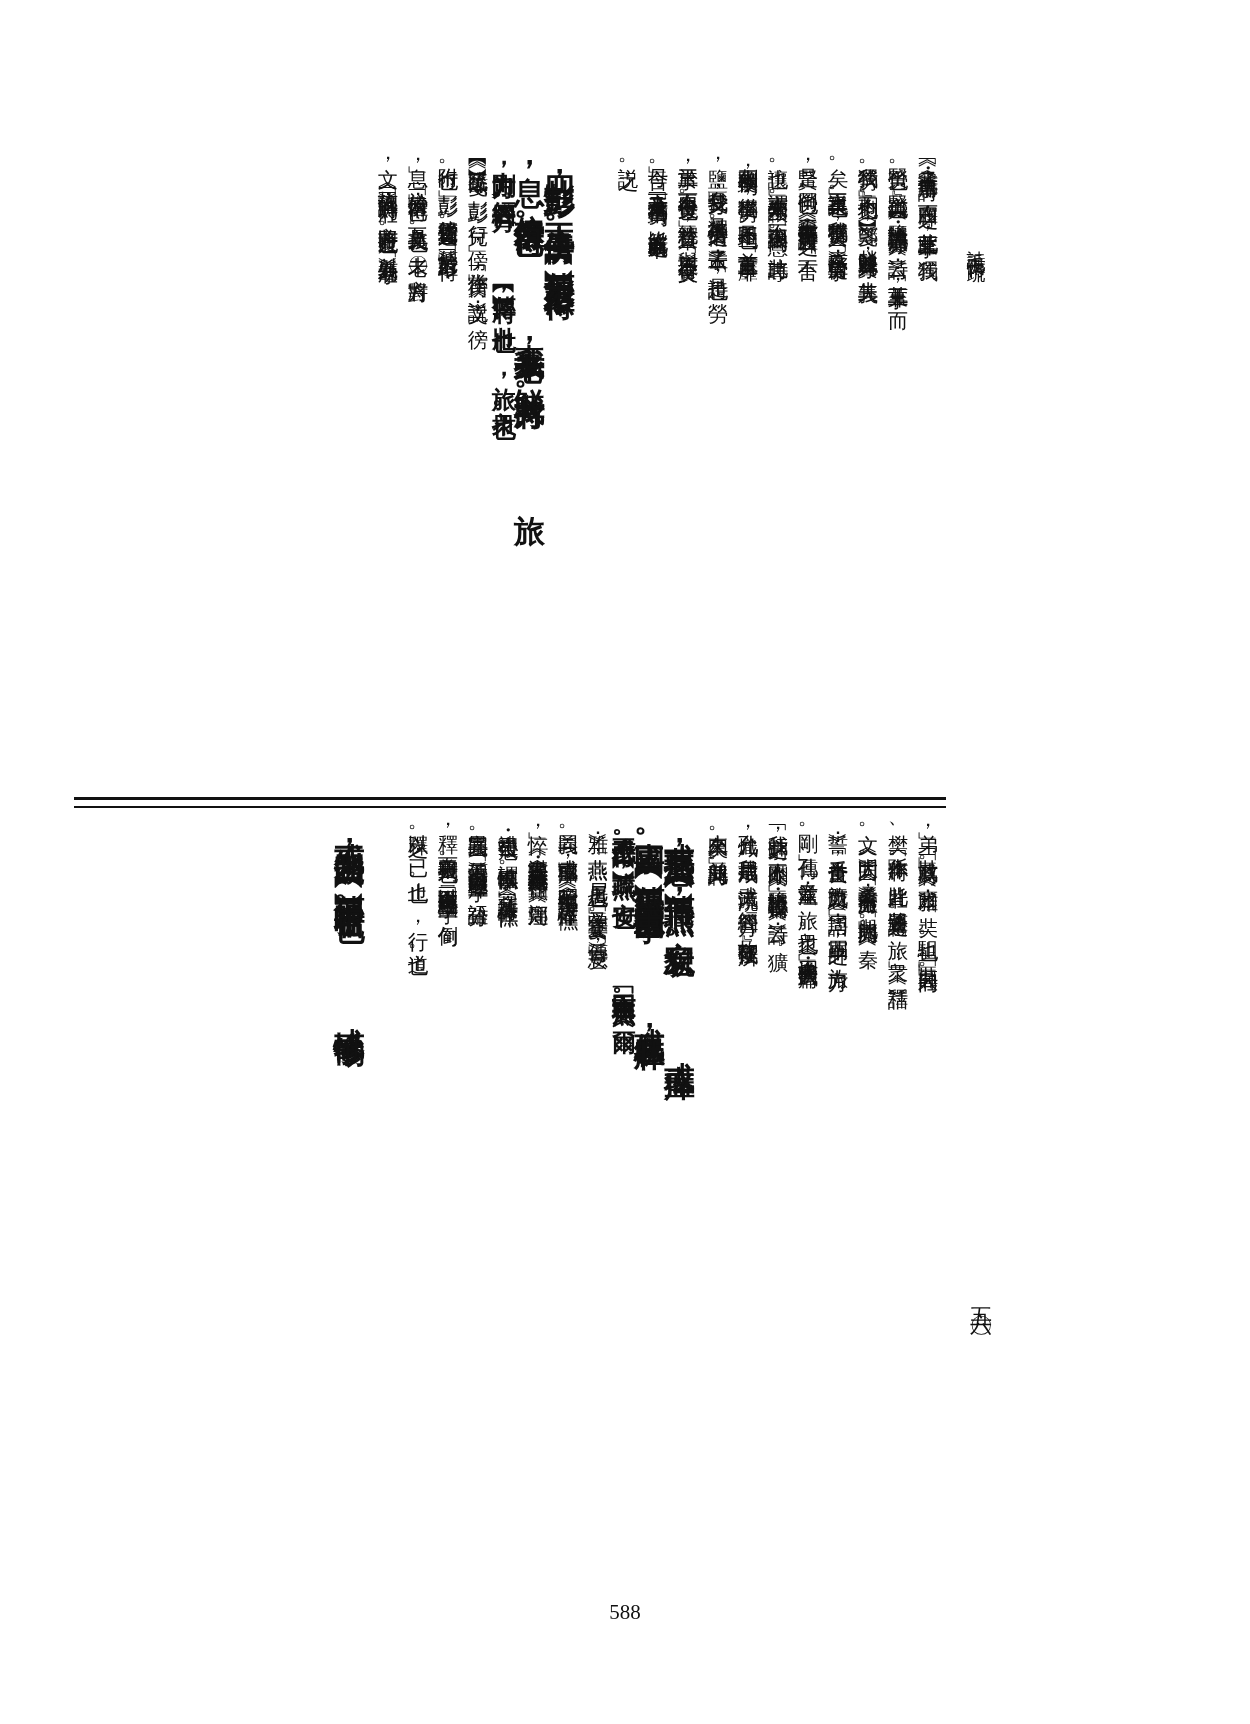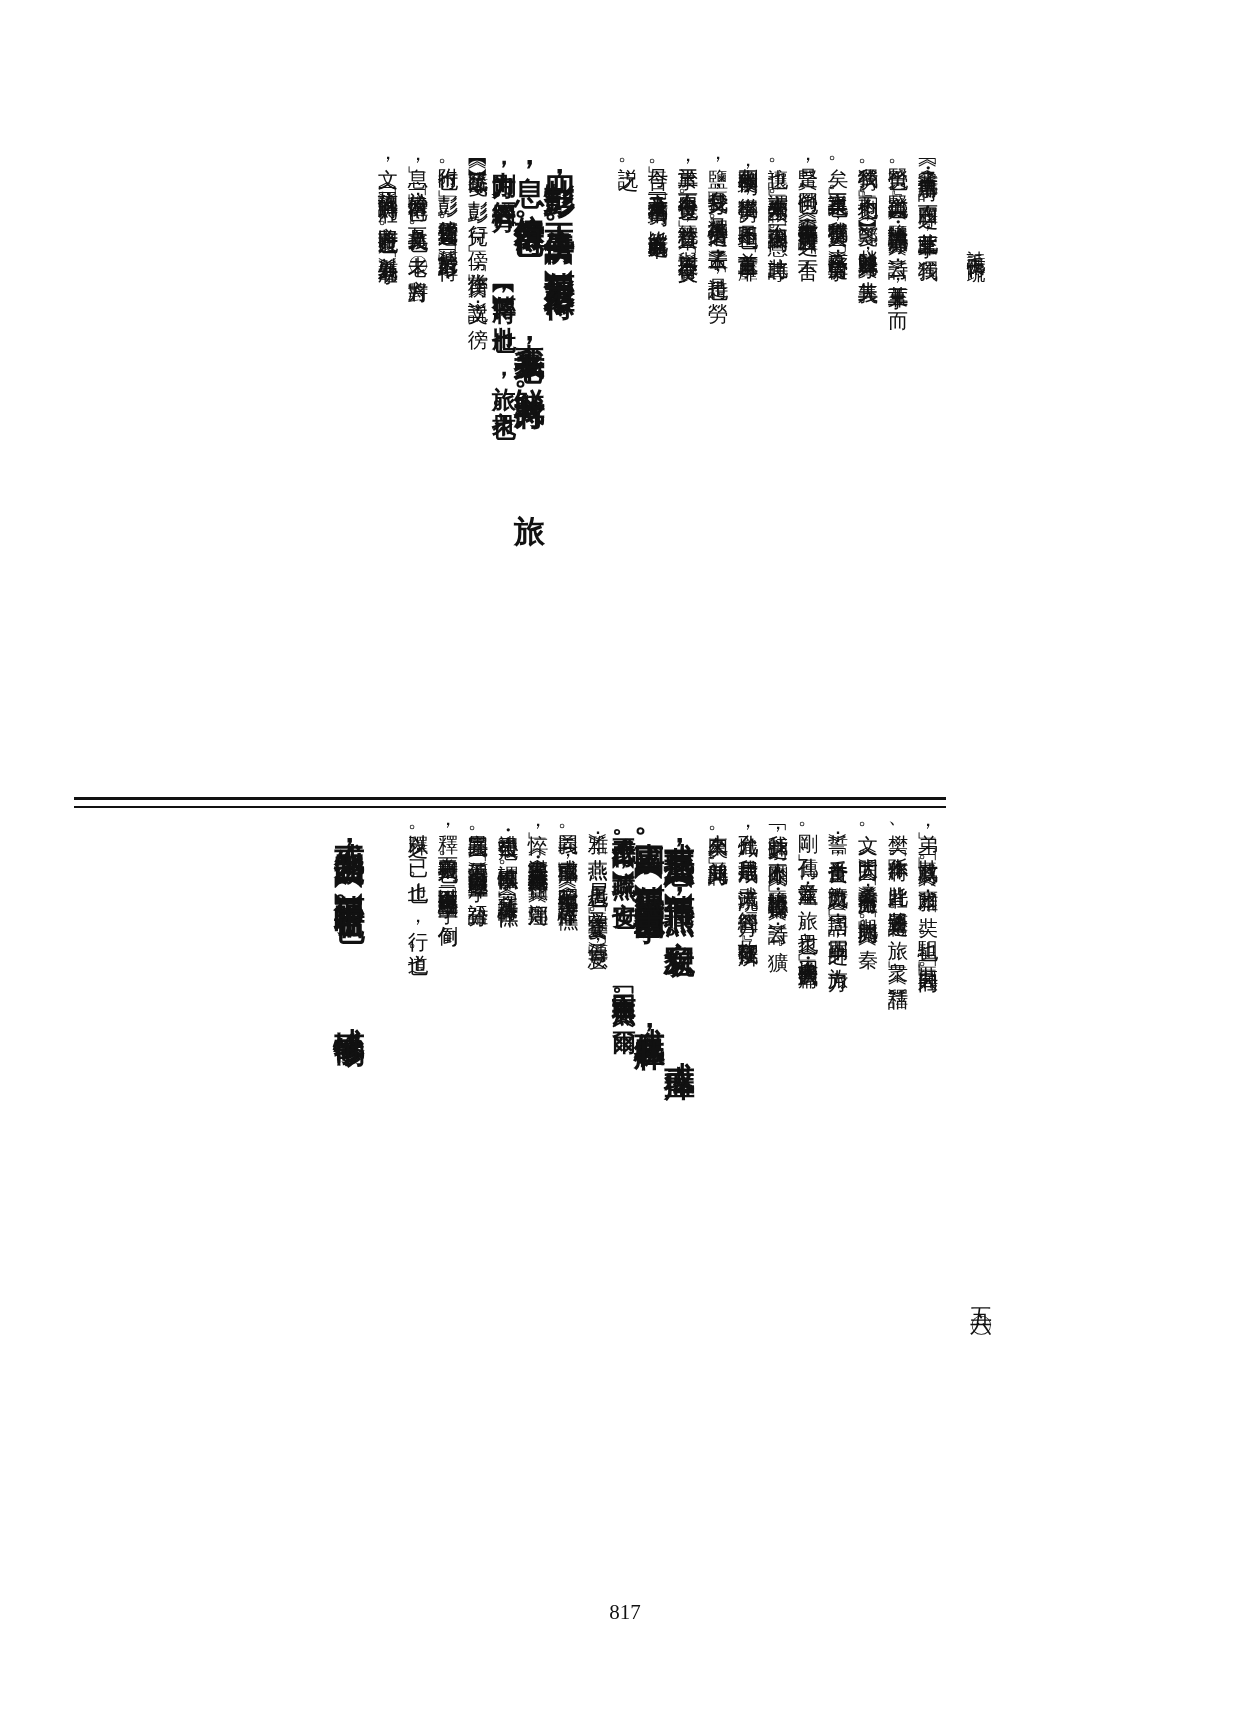--- a/index.html
+++ b/index.html
@@ -182,15 +182,15 @@
     <div class="vcol">義同。「或盡瘁事國」，昭七年《左傳》引《詩》「盡瘁」作「憔</div>
     <div class="vcol">悴」，《漢書・五行志》所載《左傳》作「盡顇」。鄭注《周</div>
     <div class="vcol">禮・小司寇》云：「謂憔悴以事國。」其所據《詩》作「憔悴」，</div>
     <div class="vcol">字異義同。《傳》云「盡力勞病」以釋「盡瘁」二字，語雖分</div>
     <div class="vcol">釋，而義實平列也。云「以從國事」釋經「事國」二字，倒句</div>
     <div class="vcol">以釋之。已，止也。 行，道也。</div>
     <div class="vcol"></div>
     <div class="vcol huge">或不知叫號，【傳】叫呼號召也。  或慘慘劬</div>
   </div>
 
-  <div class="folio-bottom">817</div>
+  <div class="folio-bottom">588</div>
 
 </div>
 
 </body></html>

